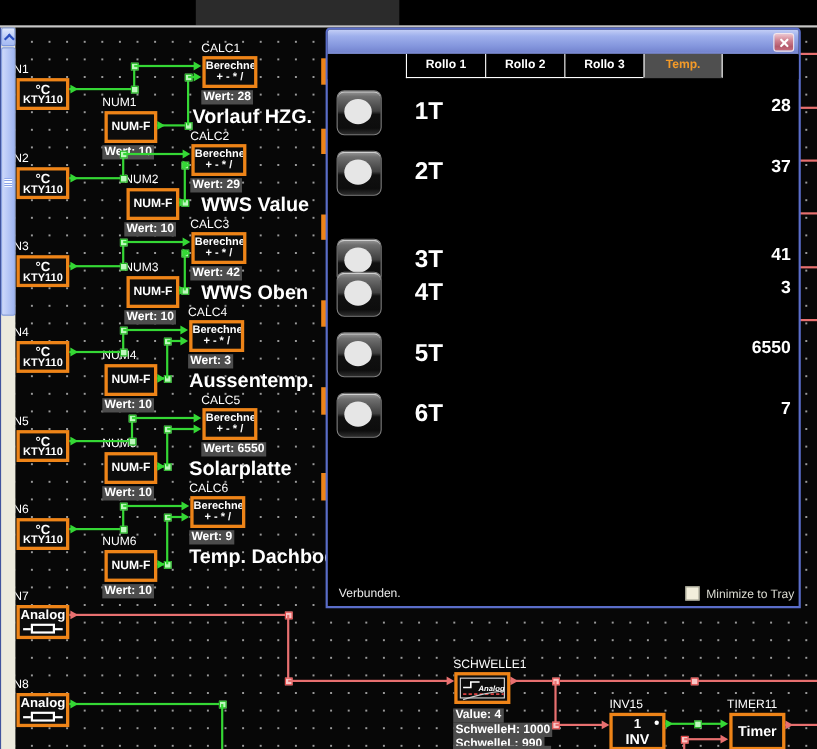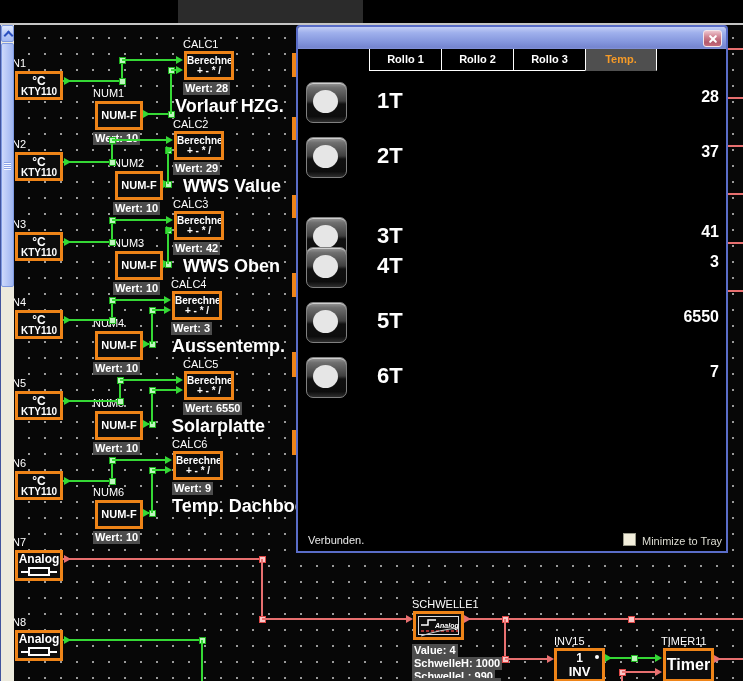--- a/index.html
+++ b/index.html
@@ -313,21 +313,21 @@
       </div>
       <div class="arrow" style="left: 591px; top: 629px; border-left: 7px solid rgb(53, 216, 53);"></div>
       <div class="wire" style="left: 591px; top: 632px; width: 52px; height: 2px; background: rgb(53, 216, 53);"></div>
       <div class="handle" style="left: 617px; top: 630px; background: rgb(189, 247, 189); border: 1px solid rgb(29, 178, 29);"></div>
       <div class="arrow" style="left: 641px; top: 629px; border-left: 7px solid rgb(53, 216, 53);"></div>
       <div class="wire" style="left: 607px; top: 647px; width: 2px; height: 9px; background: rgb(232, 112, 112);"></div>
       <div class="handle" style="left: 605px; top: 644px; background: rgb(249, 198, 198); border: 1px solid rgb(224, 72, 72);"></div>
       <div class="wire" style="left: 608px; top: 646px; width: 34px; height: 2px; background: rgb(232, 112, 112);"></div>
       <div class="arrow" style="left: 641px; top: 643px; border-left: 7px solid rgb(232, 112, 112);"></div>
       <div class="lbl" style="left: 647px; top: 610px;">TIMER11</div>
-      <div class="node" style="left: 649px; top: 623px; width: 51px; height: 34px; font-size: 16px; line-height: 28px;">Timer</div>
+      <div class="node" style="left: 649px; top: 623px; width: 51px; height: 34px; font-size: 13px; line-height: 28px;">Timer</div>
       <div class="arrow" style="left: 700px; top: 630px; border-left: 7px solid rgb(232, 112, 112);"></div>
       <div class="wire" style="left: 700px; top: 633px; width: 29px; height: 2px; background: rgb(232, 112, 112);"></div>
       <div class="arrow" style="left: 50px; top: 611px; border-left: 7px solid rgb(53, 216, 53);"></div>
       <div class="wire" style="left: 49px; top: 614px; width: 139px; height: 2px; background: rgb(53, 216, 53);"></div>
       <div class="handle" style="left: 185px; top: 612px; background: rgb(189, 247, 189); border: 1px solid rgb(29, 178, 29);"></div>
       <div class="wire" style="left: 187px; top: 615px; width: 2px; height: 41px; background: rgb(53, 216, 53);"></div>
       <div class="wire" style="left: 278px; top: 28px; width: 5px; height: 24px; background: rgb(238, 132, 24);"></div>
       <div class="wire" style="left: 278px; top: 92px; width: 5px; height: 23px; background: rgb(238, 132, 24);"></div>
       <div class="wire" style="left: 278px; top: 170px; width: 5px; height: 23px; background: rgb(238, 132, 24);"></div>
       <div class="wire" style="left: 278px; top: 248px; width: 5px; height: 24px; background: rgb(238, 132, 24);"></div>

